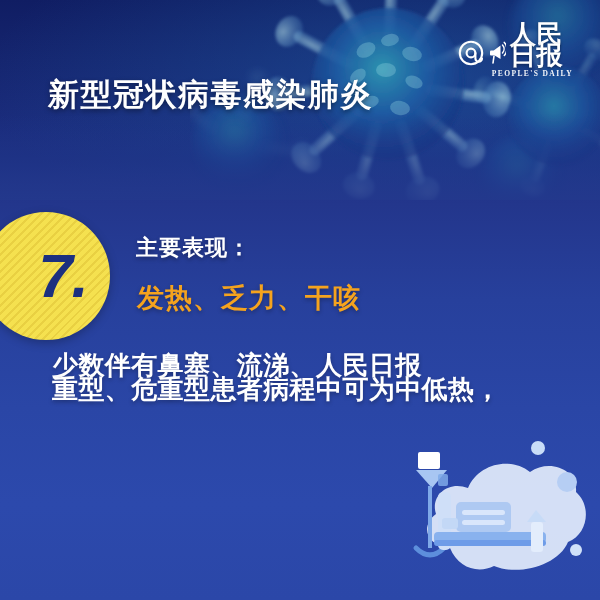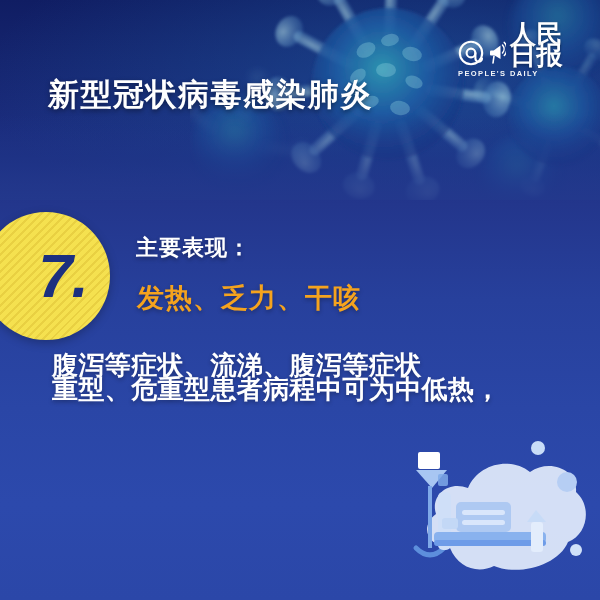--- a/index.html
+++ b/index.html
@@ -43,22 +43,22 @@
   .title-sub .num{color:#f5a31e;font-size:37px;}
   .title-sub .ge{color:#ffffff;}
   .title-sub .fact{color:#f5a31e;}
 
   
   .logo{position:absolute;right:26px;top:40px;width:116px;height:44px;color:#fff;}
   .logo-row{display:flex;align-items:flex-end;gap:4px;height:26px;}
   .logo-at{position:relative;width:27px;height:26px;}
   .logo-cn{font-size:26px;font-weight:bold;line-height:21px;letter-spacing:.5px;
     text-shadow:0 1px 3px rgba(0,0,0,.4);}
-  .logo-en{font-size:7.5px;letter-spacing:1.4px;font-weight:bold;
-    margin-top:3px;padding-right:1px;opacity:.95;}
+  .logo-en{font-size:7.5px;letter-spacing:1.4px;font-weight:bold;text-align:right;
+    margin-top:3px;padding-right:1px;opacity:.95;font-family:Liberation Serif, serif;}
 
   
   .badge{
     position:absolute;left:-18px;top:212px;width:128px;height:128px;border-radius:50%;
     background:
       repeating-linear-gradient(135deg,
         rgba(205,170,35,.30) 0px, rgba(205,170,35,.30) 2px,
         rgba(255,255,255,0) 2px, rgba(255,255,255,0) 6px),
       #f5e14f;
     box-shadow:0 3px 10px rgba(0,0,0,.25);
@@ -265,21 +265,21 @@
 
     <div class="title-main">新型冠状病毒感染肺炎</div>
   </div>
 
   <div class="badge">
     <div class="badge-num">7.</div>
   </div>
 
   <div class="heading">主要表现：</div>
   <div class="highlight">发热、乏力、干咳</div>
-  <div class="bodyline bl1">腹泻等症状、流涕、腹泻等症状</div>
+  <div class="bodyline bl1">少数伴有鼻塞、流涕、人民日报</div>
   <div class="bodyline bl2">重型、危重型患者病程中可为中低热，</div>
 
   <svg class="illus" viewBox="0 0 210 170">
 
     <path d="M60 118 C36 116 30 96 46 84 C40 66 58 50 78 58
              C88 34 120 26 140 42 C160 28 188 40 186 62
              C202 76 198 104 178 112 C168 136 128 146 104 136
              C88 144 68 138 60 118 Z" fill="#e3edfc" opacity=".92"></path>
     <circle cx="148" cy="18" r="7" fill="#c9ddf8"></circle>
     <circle cx="177" cy="52" r="10" fill="#b6cef4"></circle>

